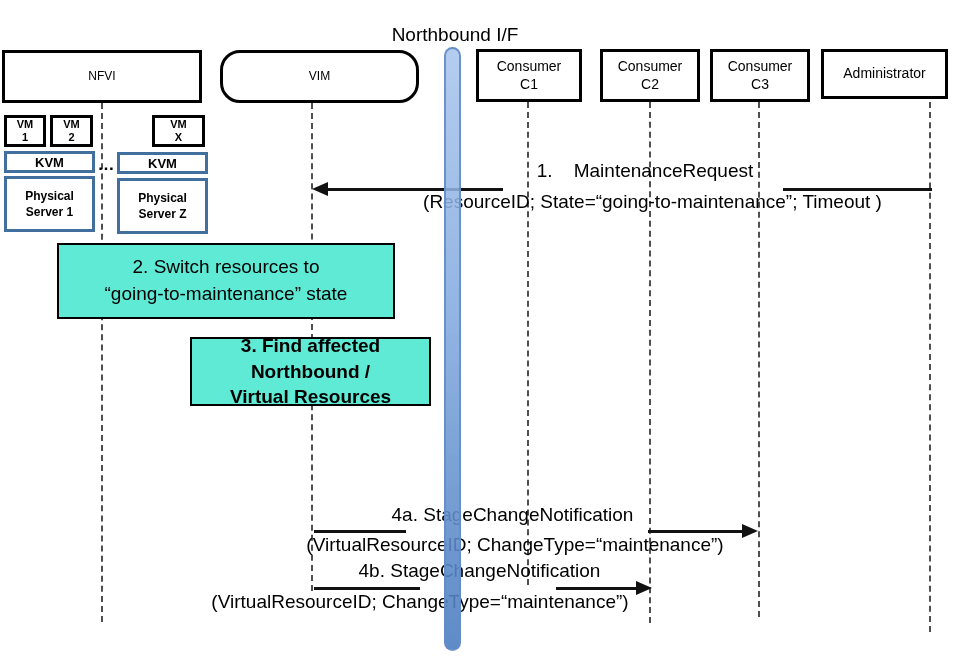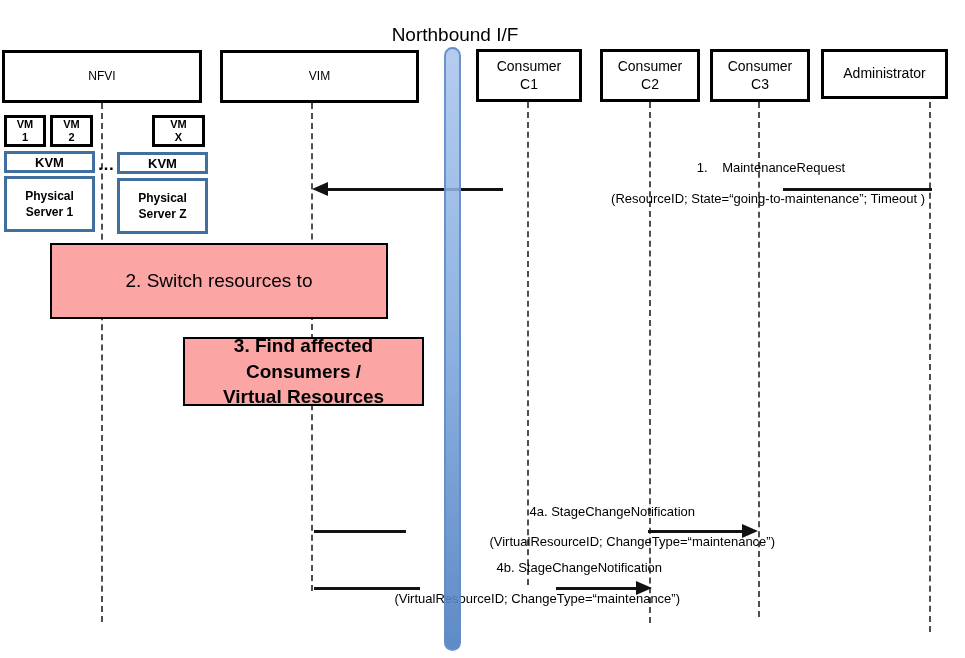--- a/index.html
+++ b/index.html
@@ -17,30 +17,30 @@
   
   .vmbox{background:#fff;border:3px solid #000;display:flex;flex-direction:column;
     align-items:center;justify-content:center;text-align:center;font-size:11px;
     line-height:1.15;font-weight:600;z-index:3;}
   .bluebox{background:#fff;border:3px solid #41709f;display:flex;flex-direction:column;
     align-items:center;justify-content:center;text-align:center;z-index:3;}
   .kvm{font-size:13px;font-weight:600;}
   .ps{font-size:12px;line-height:1.35;font-weight:600;}
   .dots{font-size:17px;font-weight:bold;z-index:3;line-height:1;}
   
-  .activity{background:#fca5a5;border:2px solid #000;display:flex;flex-direction:column;
+  .activity{background:#5eead4;border:2px solid #000;display:flex;flex-direction:column;
     align-items:center;justify-content:center;text-align:center;font-size:19px;
-    line-height:1.42;z-index:3;}
+    line-height:1.42;z-index:3;margin-left:7px;}
   
   .hline{height:3px;background:#121212;z-index:2;}
   .head-left{width:0;height:0;border-top:7px solid transparent;border-bottom:7px solid transparent;
     border-right:16px solid #121212;z-index:2;}
   .head-right{width:0;height:0;border-top:7px solid transparent;border-bottom:7px solid transparent;
     border-left:16px solid #121212;z-index:2;}
-  .msg-label{font-size:13px;text-align:right;white-space:pre;z-index:4;line-height:1.2;}
+  .msg-label{font-size:19px;text-align:center;white-space:pre;z-index:4;line-height:1.2;}
   
   .nb-bar{border-radius:9px;border:2px solid rgba(101,141,199,0.9);
     background:linear-gradient(180deg, rgba(168,196,236,0.86) 0%, rgba(127,168,221,0.86) 45%, rgba(77,126,192,0.9) 100%);
     z-index:5;}
   .title{font-size:19px;text-align:center;z-index:6;}
 </style>
 </head>
 <body>
 
 <div id="stage">
@@ -68,21 +68,21 @@
 
   <div class="abs hline" style="left:314px;top:587px;width:106px;"></div>
   <div class="abs hline" style="left:556px;top:587px;width:82px;"></div>
   <div class="abs head-right" style="left:636px;top:581px;"></div>
   <div class="abs msg-label" style="left:297px;top:560px;width:365px;">4b. StageChangeNotification</div>
   <div class="abs msg-label" style="left:160px;top:591px;width:520px;">(VirtualResourceID; ChangeType=“maintenance”)</div>
 
   <div class="abs actor" style="left:2px;top:50px;width:200px;height:53px;">
     <span>NFVI</span>
   </div>
-  <div class="abs actor" style="left:220px;top:50px;width:199px;height:53px;">
+  <div class="abs actor" style="left:220px;top:50px;width:199px;height:53px;border-radius:20px;">
     <span>VIM</span>
   </div>
   <div class="abs actor" style="left:476px;top:49px;width:106px;height:53px;font-size:14px;">
     <span>Consumer</span>
     <span>C1</span>
   </div>
   <div class="abs actor" style="left:600px;top:49px;width:100px;height:53px;font-size:14px;">
     <span>Consumer</span>
     <span>C2</span>
   </div>
@@ -119,22 +119,23 @@
     <span>Physical</span>
     <span>Server 1</span>
   </div>
   <div class="abs bluebox ps" style="left:117px;top:178px;width:91px;height:56px;">
     <span>Physical</span>
     <span>Server Z</span>
   </div>
 
   <div class="abs activity" style="left:50px;top:243px;width:338px;height:76px;">
     <div>2. Switch resources to</div>
+    <div>“going-to-maintenance” state</div>
   </div>
   <div class="abs activity" style="left:183px;top:337px;width:241px;height:69px;line-height:1.35;font-weight:bold;">
     <div>3. Find affected</div>
-    <div>Consumers /</div>
+    <div>Northbound /</div>
     <div>Virtual Resources</div>
   </div>
 
   <div class="abs nb-bar" style="left:444px;top:47px;width:17px;height:604px;"></div>
 
 </div>
 
 </body></html>

